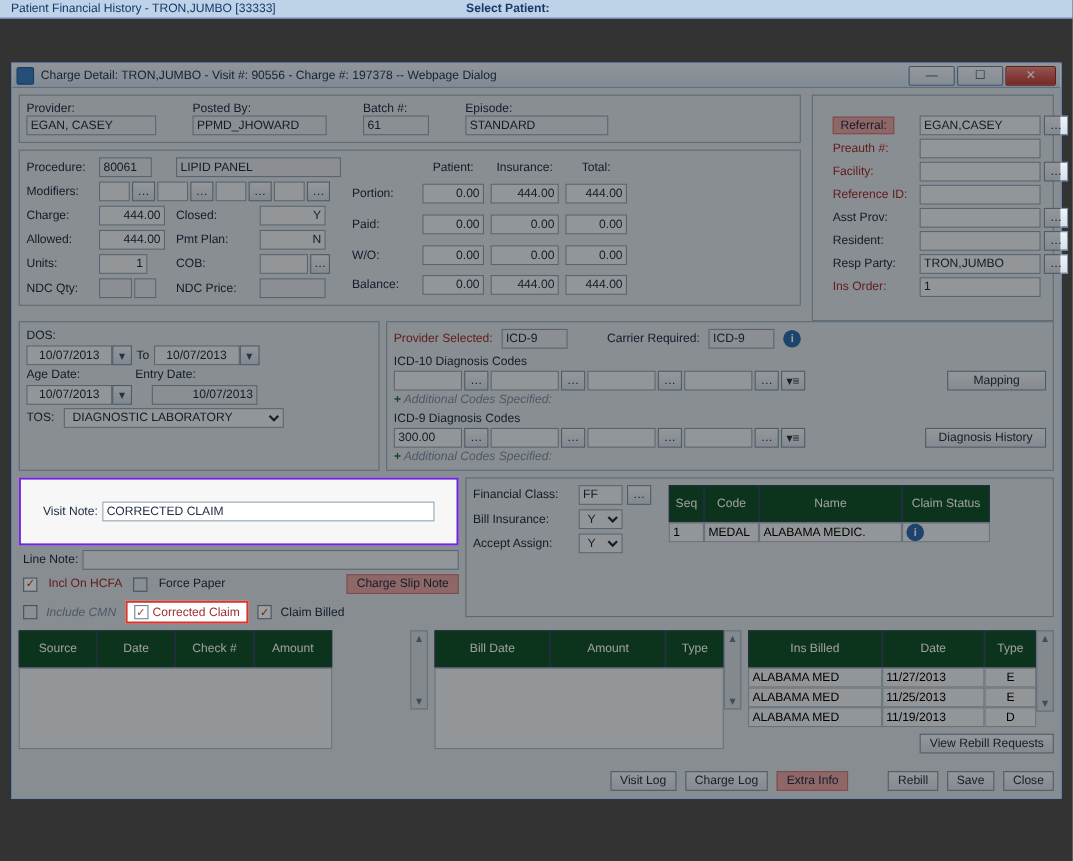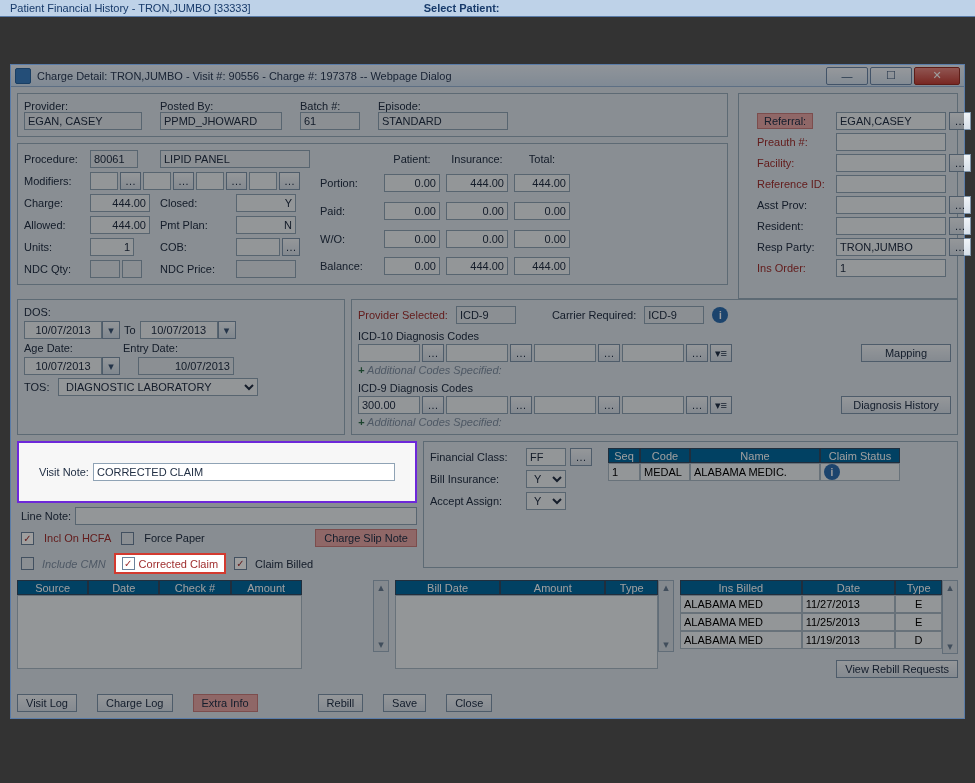--- a/index.html
+++ b/index.html
@@ -20,21 +20,21 @@
   input.text:read-only,.disp{background:#e0e7ee;}
   .val{display:inline-flex;align-items:center;justify-content:flex-end;}
   .btn,.ell { height:18px; border:1px solid #7f95ab; background:linear-gradient(#f0f4f8,#d6dfe9); color:#233249; padding:0 8px; display:inline-flex;align-items:center;justify-content:center; }
   .ell{width:22px;padding:0;}
   .btn.pink{background:#e7a7a7;border-color:#c87d7d;}
   .redtxt{color:#a03030;}
   .link{color:#8a2b2b;text-decoration:none;}
   .top{display:flex;gap:10px;}
   .topR{width:220px;border:1px solid #97acbc;padding:18px;background:#dde5ed;}
   .topR .r{display:grid;grid-template-columns:76px 110px 22px;gap:3px;margin-bottom:3px;align-items:center;}
-  .thead{background:#0369a1;color:#fff;height:15px;display:flex;align-items:center;justify-content:center;border:1px solid #354b63;}
+  .thead{background:#14532d;color:#fff;height:34px;display:flex;align-items:center;justify-content:center;border:1px solid #354b63;}
   .tbl{display:grid;}
   .cell{border:1px solid #a9b8c6;height:18px;padding:0 3px;background:#eef2f6;display:flex;align-items:center;overflow:hidden;}
   .scroll{width:16px;height:72px;background:#d6dee6;border:1px solid #9db0c2;display:flex;flex-direction:column;justify-content:space-between;align-items:center;color:#6a7f95;}
   .plus{color:#2f6e4c;font-weight:bold;}
   .muted{color:#7f8fa3;font-style:italic;}
   .chk{width:13px;height:13px;border:1px solid #6b829b;background:#fff;display:inline-flex;align-items:center;justify-content:center;color:#a03030;font-size:10px;}
   .chk.emp{background:#e0e7ee;}
   .hl{position:relative;z-index:600;border:2px solid #6d28d9;background:#f7f7f7;padding:20px;}
   .hl input.text{background:#fff;}
   .hl2{position:relative;z-index:600;border:2px solid #d33a2f;background:#fff;padding:2px 6px;display:inline-flex;align-items:center;gap:4px;}
@@ -65,21 +65,21 @@
       <div class="winbtn">—</div>
       <div class="winbtn">☐</div>
       <div class="winbtn close">✕</div>
     </div>
   </div>
   <div class="client">
 
     <div class="top">
       <div style="flex:1">
 
-        <div class="panel row" style="gap:18px">
+        <div class="panel row" style="gap:33px">
           <div><div class="lbl">Provider:</div>
             <input class="text" style="width: 118px;" readonly="" value="EGAN, CASEY"></div>
           <div><div class="lbl">Posted By:</div>
             <input class="text" style="width: 122px;" readonly="" value="PPMD_JHOWARD"></div>
           <div><div class="lbl">Batch #:</div>
             <input class="text" style="width: 60px;" readonly="" value="61"></div>
           <div><div class="lbl">Episode:</div>
             <input class="text" style="width: 130px;" readonly="" value="STANDARD"></div>
         </div>
 
@@ -389,21 +389,21 @@
           </div>
           <div class="scroll" style="height:74px">
               <span>▴</span>
               <span>▾</span>
             </div>
         </div>
         <div style="text-align:right;margin-top:6px"><span class="btn">View Rebill Requests</span></div>
       </div>
     </div>
 
-    <div class="row" style="gap:20px;margin-top:16px">
+    <div class="row" style="justify-content:flex-end;gap:8px;margin-top:16px">
       <span class="btn">Visit Log</span>
       <span class="btn">Charge Log</span>
       <span class="btn pink">Extra Info</span>
       <span style="width:20px"></span>
       <span class="btn">Rebill</span>
       <span class="btn">Save</span>
       <span class="btn">Close</span>
     </div>
 
   </div>

